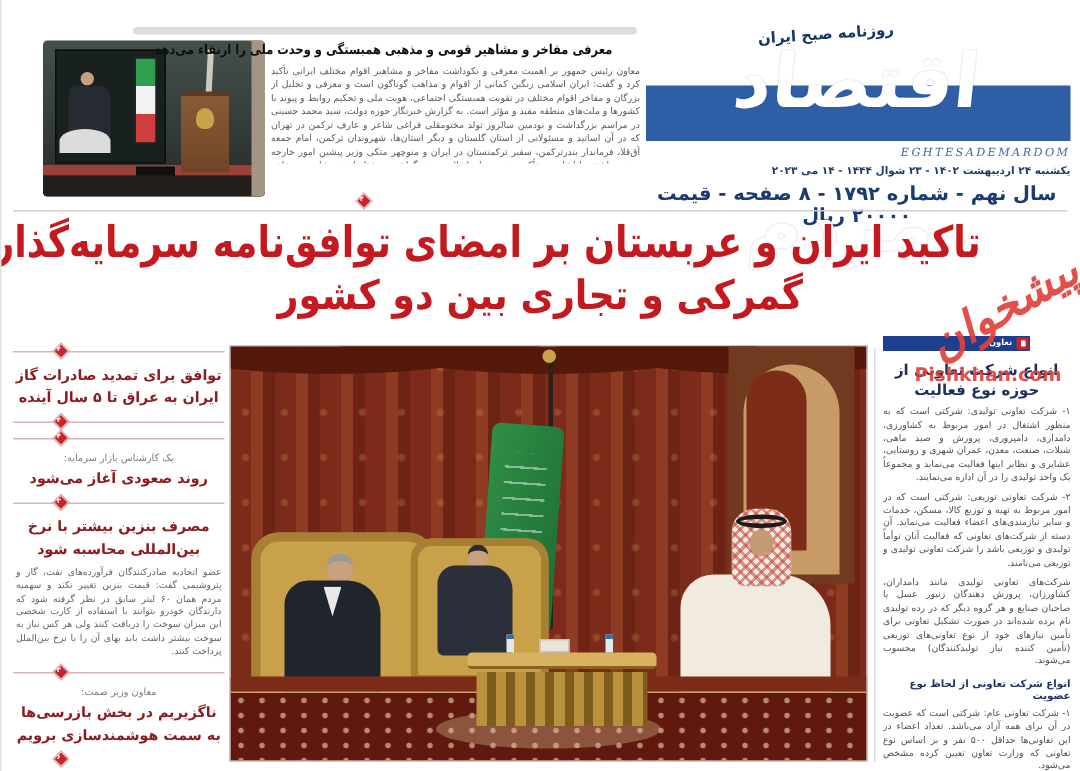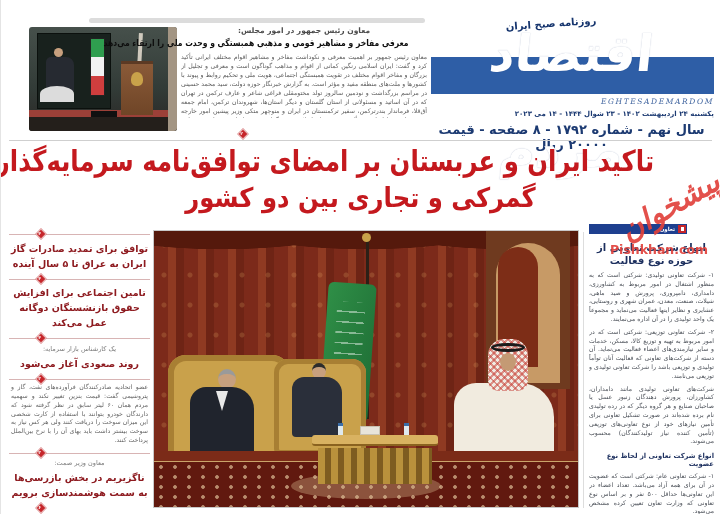--- a/index.html
+++ b/index.html
@@ -145,21 +145,20 @@
       <div class="tp-emblem"></div>
     </div>
     <div class="tp-spbox"></div>
     <div class="tp-floor"></div>
     <div class="tp-wallr"></div>
   </div>
 
   <div class="striptop"></div>
 
   <div class="topstory">
-    <div class="ts-kicker">معاون رئیس جمهور در امور مجلس:</div>
     <div class="ts-headline">معرفی مفاخر و مشاهیر قومی و مذهبی همبستگی و وحدت ملی را ارتقاء می‌دهد</div>
     <div class="ts-body">معاون رئیس جمهور بر اهمیت معرفی و نکوداشت مفاخر و مشاهیر اقوام مختلف ایرانی تأکید کرد و گفت: ایران اسلامی رنگین کمانی از اقوام و مذاهب گوناگون است و معرفی و تجلیل از بزرگان و مفاخر اقوام مختلف در تقویت همبستگی اجتماعی، هویت ملی و تحکیم روابط و پیوند با کشورها و ملت‌های منطقه مفید و مؤثر است. به گزارش خبرنگار حوزه دولت، سید محمد حسینی در مراسم بزرگداشت و نودمین سالروز تولد مختومقلی فراغی شاعر و عارف ترکمن در تهران که در آن اساتید و مسئولانی از استان گلستان و دیگر استان‌ها، شهروندان ترکمن، امام جمعه آق‌قلا، فرماندار بندرترکمن، سفیر ترکمنستان در ایران و منوچهر متکی وزیر پیشین امور خارجه حضور داشتند با اشاره به تأکید رهبر معظم انقلاب بر بزرگداشت و شناساندن مشاهیر و مفاخر ایران زمین به‌ویژه به نسل جوان گفت: افکار و اندیشه‌های بزرگانی همچون او در موضوعات مختلف اجتماعی، سیاسی، عدالت‌خواهی، ایستادگی مقابل ظلم و جفا، وطن‌پرستی و توجه به بنیان خانواده که برگرفته از آموزه‌های اسلامی است، امروز هم مفید و قابل استفاده است.</div>
     <span class="diamond ts-end">
         <i>۲</i>
       </span>
   </div>
 
   <div class="masthead">
     <div class="mh-tagline">روزنامه صبح ایران</div>
     <div class="mh-bar"></div>
@@ -183,35 +182,35 @@
           <i>۴</i>
         </span>
       </div>
     <div class="lc-title">توافق برای تمدید صادرات گاز ایران به عراق تا ۵ سال آینده</div>
     <div class="lc-div">
         <span class="line"></span>
         <span class="diamond">
           <i>۴</i>
         </span>
       </div>
-    <div class="lc-title">تامین اجتماعی برای افزایش حقوق بازنشستگان دوگانه عمل می‌کند</div>
     <div class="lc-div">
         <span class="line"></span>
         <span class="diamond">
           <i>۴</i>
         </span>
       </div>
     <div class="lc-kicker">یک کارشناس بازار سرمایه:</div>
     <div class="lc-title">روند صعودی آغاز می‌شود</div>
     <div class="lc-div">
         <span class="line"></span>
         <span class="diamond">
           <i>۳</i>
         </span>
       </div>
+    <div class="lc-title">مصرف بنزین بیشتر با نرخ بین‌المللی محاسبه شود</div>
     <div class="lc-body">عضو اتحادیه صادرکنندگان فرآورده‌های نفت، گاز و پتروشیمی گفت: قیمت بنزین تغییر نکند و سهمیه مردم همان ۶۰ لیتر سابق در نظر گرفته شود که دارندگان خودرو بتوانند با استفاده از کارت شخصی این میزان سوخت را دریافت کنند ولی هر کس نیاز به سوخت بیشتر داشت باید بهای آن را با نرخ بین‌الملل پرداخت کنند.</div>
     <div class="lc-div">
         <span class="line"></span>
         <span class="diamond">
           <i>۳</i>
         </span>
       </div>
     <div class="lc-kicker">معاون وزیر صمت:</div>
     <div class="lc-title">ناگزیریم در بخش بازرسی‌ها به سمت هوشمندسازی برویم</div>
     <div class="lc-div">

